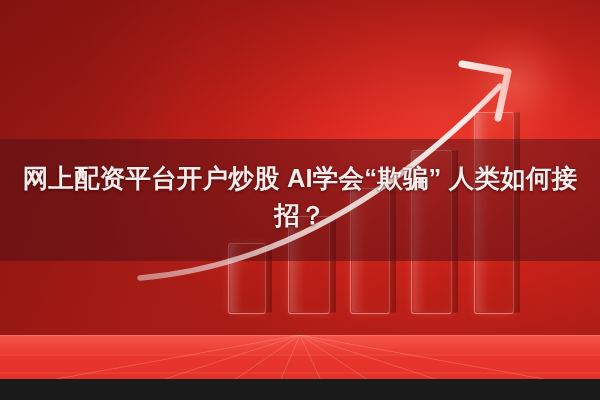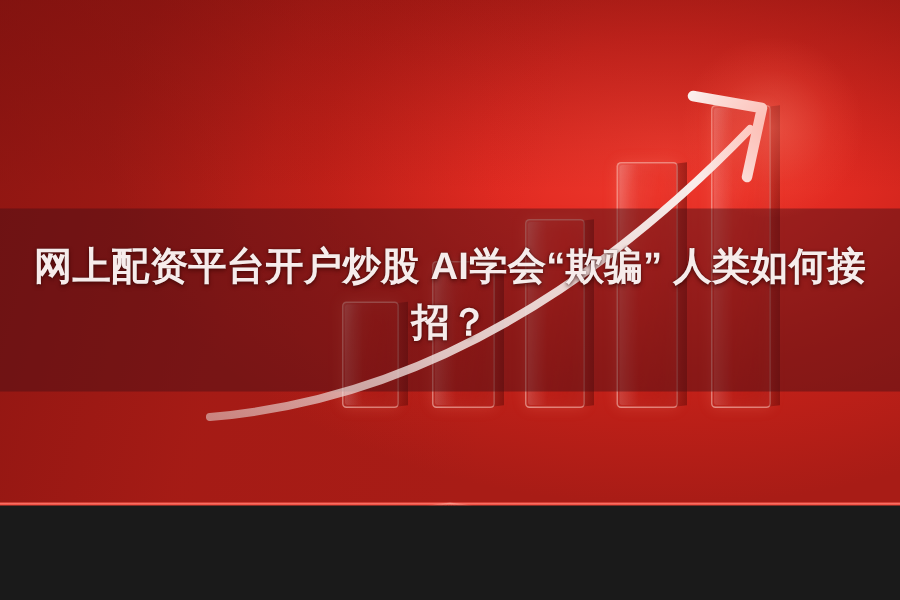--- a/index.html
+++ b/index.html
@@ -3,21 +3,21 @@
 <meta charset="utf-8">
 <style>
   html, body {
     margin: 0;
     padding: 0;
     background: #1a1a1a;
   }
   #stage {
     position: relative;
     width: 600px;
-    height: 337px;
+    height: 379px;
     overflow: hidden;
     font-family: "Liberation Sans", "DejaVu Sans", sans-serif;
     background: #c1201b;
   }
 
   
   .bg-base {
     position: absolute;
     inset: 0;
     background:

